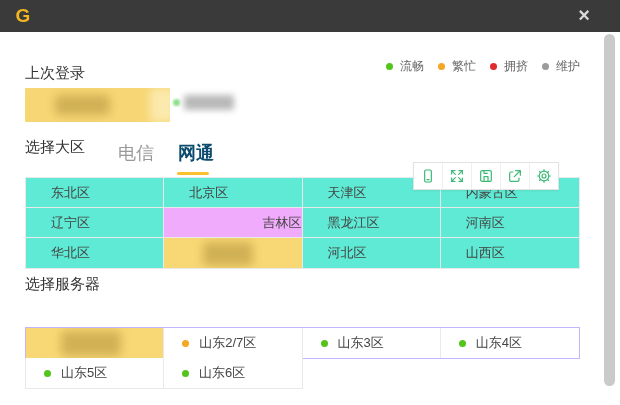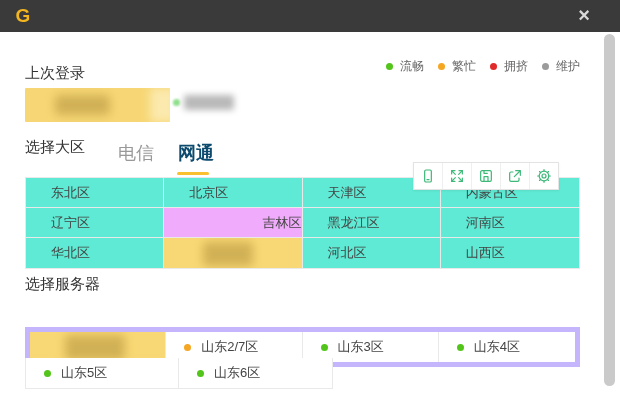--- a/index.html
+++ b/index.html
@@ -52,22 +52,22 @@
   .cell.selected-redacted { position:relative; padding:0; background:#f8d874; }
   .cell.selected-redacted .redacted-blob { left:28%; top:4px; width:50px; height:24px; }
 
   
   .overlay-toolbar { position:absolute; top:162px; left:413px; width:146px; height:28px; background:#fff; border:1px solid #e3e3e3; display:flex; z-index:6; box-shadow:0 1px 2px rgba(0,0,0,.06); }
   .tool-btn { flex:1; display:flex; align-items:center; justify-content:center; border-right:1px solid #efefef; cursor:pointer; }
   .tool-btn:last-child { border-right:none; }
   .tool-btn svg { width:16px; height:16px; stroke:#3cb878; fill:none; stroke-width:1.8; stroke-linecap:round; stroke-linejoin:round; }
 
   
-  .server-row1 { position:absolute; top:327px; left:25px; width:555px; border:5px solid #c4b5fd; display:grid; grid-template-columns:repeat(4,1fr); }
-  .server-row2 { position:absolute; top:358px; left:25px; width:308px; border:1px solid #e9e9e9; border-top:none; display:grid; grid-template-columns:repeat(2,1fr); }
+  .server-row1 { position:absolute; top:327px; left:25px; width:555px; border:1px solid #c4b5fd; display:grid; grid-template-columns:repeat(4,1fr); }
+  .server-row2 { position:absolute; top:358px; left:25px; width:278px; border:1px solid #e9e9e9; border-top:none; display:grid; grid-template-columns:repeat(2,1fr); }
   .srv-cell { height:30px; display:flex; align-items:center; padding-left:18px; gap:10px; font-size:13px; color:#444; background:#fff; border-right:1px solid #e9e9e9; cursor:pointer; }
   .srv-cell.col-last { border-right:none; }
   .srv-dot { width:7px; height:7px; border-radius:50%; flex:none; }
   .srv-cell.selected-redacted { position:relative; padding:0; background:#f8d874; overflow:hidden; border-right:1px solid #e9e9e9; }
   .srv-cell.selected-redacted .redacted-blob { left:35px; top:3px; width:60px; height:25px; }
 
   
   .scrollbar-track { position:absolute; top:32px; right:0; width:17px; height:373px; background:#fff; }
   .scrollbar-thumb { position:absolute; top:2px; right:5px; width:11px; height:352px; background:#cacaca; border-radius:6px; cursor:pointer; }
 </style>

